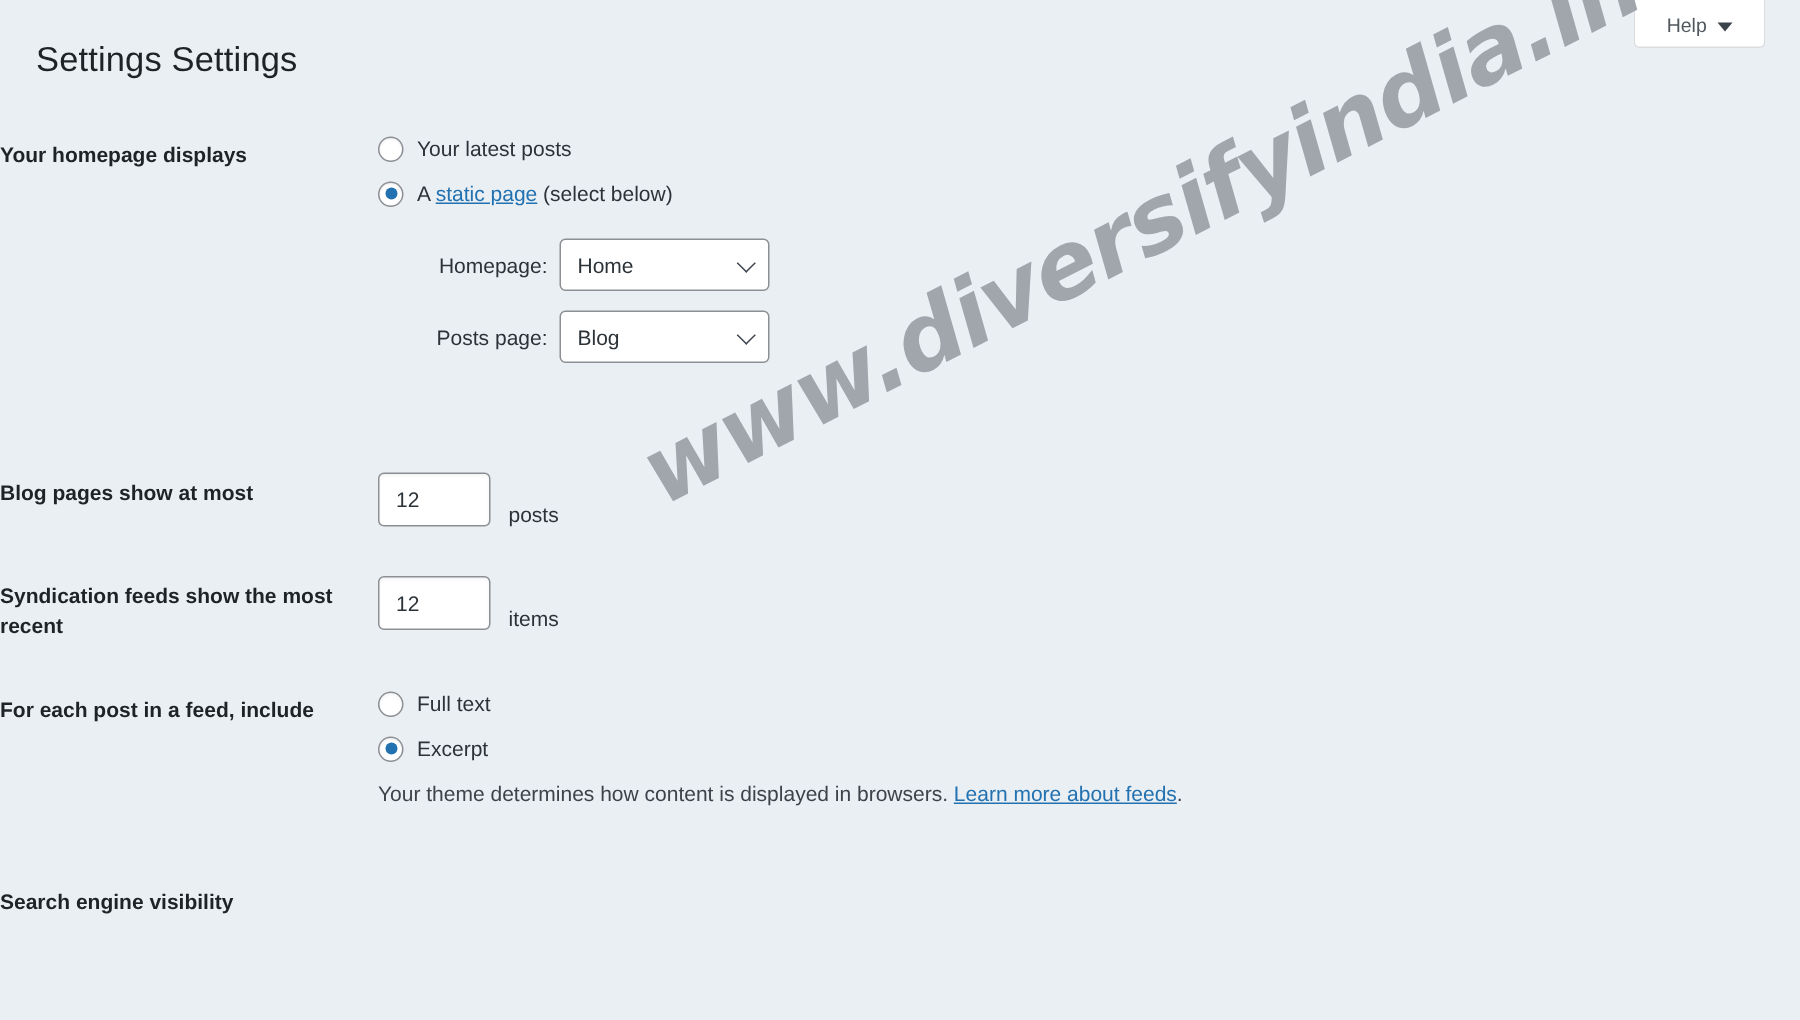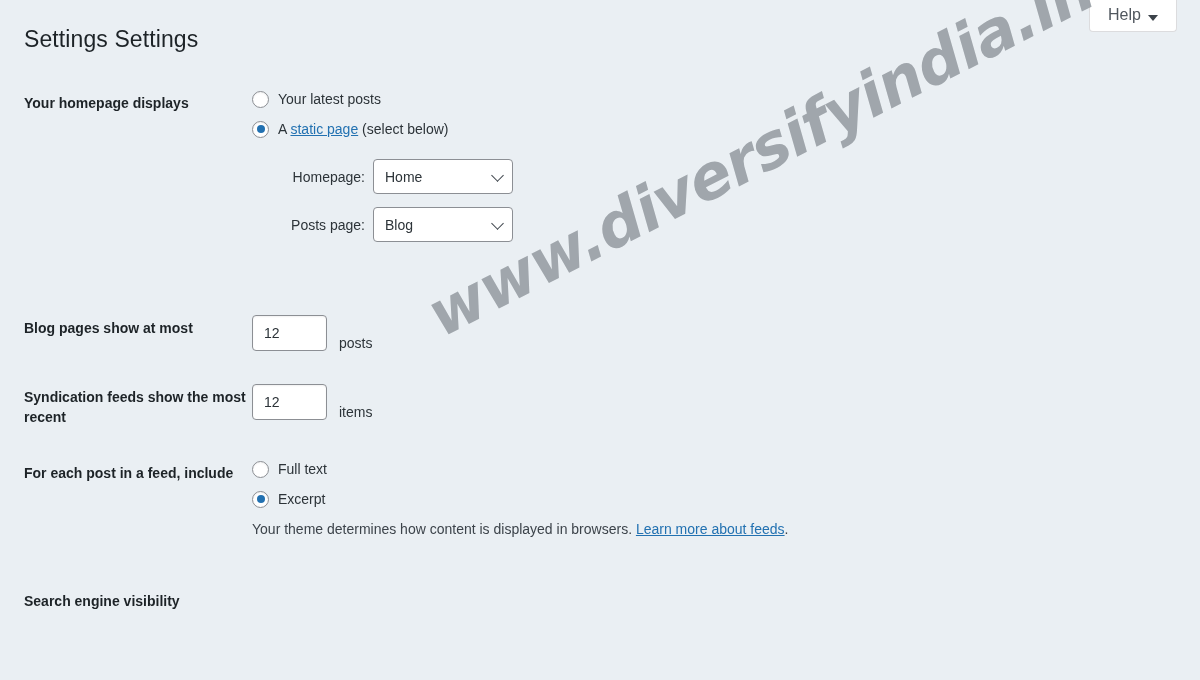--- a/index.html
+++ b/index.html
@@ -29,21 +29,21 @@
     border-top: none;
     border-radius: 0 0 4px 4px;
     display: flex;
     align-items: flex-end;
     justify-content: center;
     padding-bottom: 8px;
     gap: 7px;
     cursor: pointer;
   }
   .help-tab-label {
-    font-size: 16px;
+    font-size: 13px;
     color: #50575e;
     line-height: 1;
   }
   .help-caret {
     width: 0;
     height: 0;
     border-left: 5px solid transparent;
     border-right: 5px solid transparent;
     border-top: 6px solid #3c434a;
     margin-bottom: 2px;
@@ -67,21 +67,20 @@
     top: 88px;
     left: 0;
     width: 1200px;
   }
   .form-row {
     display: flex;
     align-items: flex-start;
   }
   .row-label {
     width: 252px;
-    padding-left: 24px;
     padding-top: 5px;
     font-size: 14px;
     font-weight: 600;
     line-height: 1.45;
     color: #1d2327;
   }
   .row-field {
     flex: 1;
     padding-top: 2px;
   }

